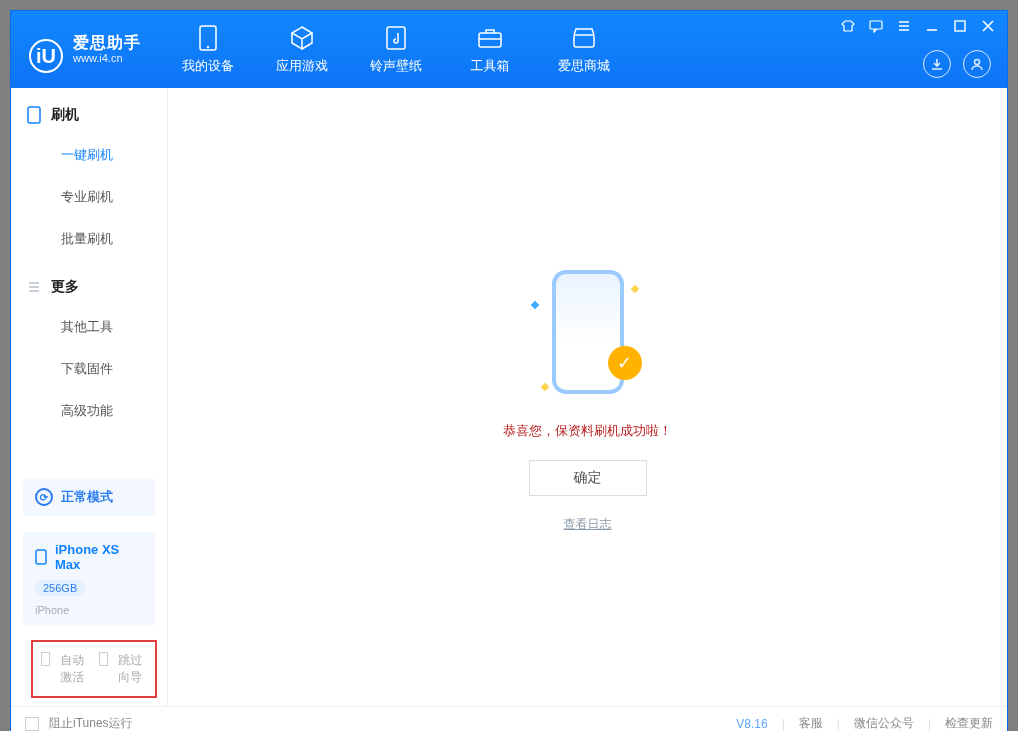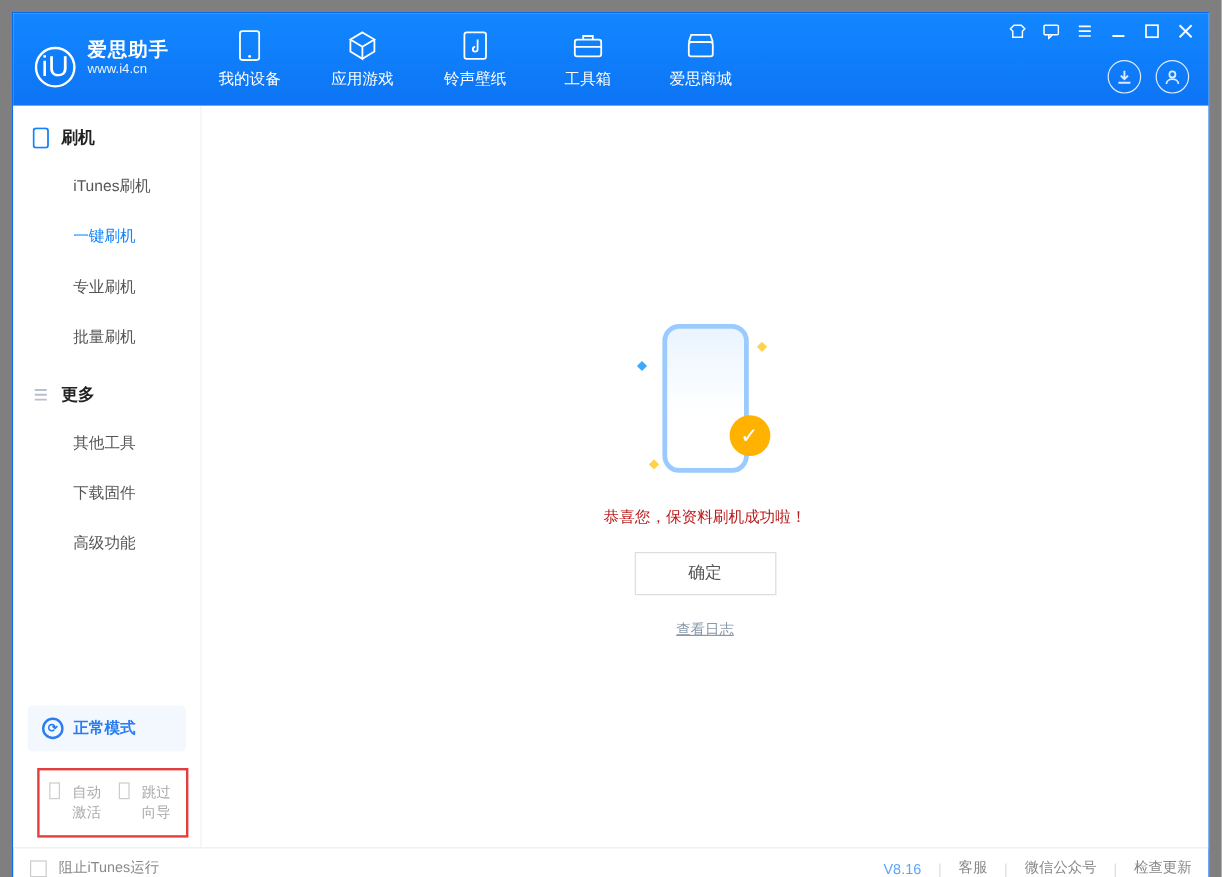--- a/index.html
+++ b/index.html
@@ -1,20 +1,20 @@
 <!DOCTYPE html>
 <html><head>
 <meta charset="utf-8">
 <style>
 * { box-sizing: border-box; margin: 0; padding: 0; }
 body { font-family: "Microsoft YaHei", Arial, sans-serif; background: #7f7f7f; display: flex; justify-content: center; align-items: flex-start; padding: 10px; }
 .window { width: 1018px; height: 731px; background: #fff; border: 1px solid #0a6af0; display: flex; flex-direction: column; position: relative; }
 .titlebar { height: 77px; background: linear-gradient(180deg,#1287ff 0%, #0d74f5 100%); display: flex; align-items: stretch; color: #fff; position: relative; }
 .logo-block { display: flex; align-items: center; padding: 0 20px 0 18px; gap: 10px; }
-.logo-circle { width: 34px; height: 34px; border: 2.5px solid #fff; border-radius: 50%; display: flex; align-items: center; justify-content: center; font-weight: normal; font-size: 24px; margin-top: 13px; }
+.logo-circle { width: 34px; height: 34px; border: 2.5px solid #fff; border-radius: 50%; display: flex; align-items: center; justify-content: center; font-weight: bold; font-size: 20px; margin-top: 13px; }
 .logo-text { display: flex; flex-direction: column; line-height: 1.15; }
 .logo-title { font-size: 16px; font-weight: 600; letter-spacing: 1px; }
 .logo-sub { font-size: 11px; opacity: .9; }
 .nav-tabs { display: flex; height: 100%; }
 .nav-tab { width: 94px; display: flex; flex-direction: column; justify-content: center; align-items: center; font-size: 13px; color: #fff; cursor: pointer; gap: 6px; position: relative; }
 .nav-tab.active { background: rgba(255,255,255,0.16); }
 .nav-icon { width: 26px; height: 26px; display: flex; align-items: center; justify-content: center; }
 .win-controls { position: absolute; top: 6px; right: 10px; display: flex; gap: 10px; font-size: 14px; }
 .win-controls span { width: 18px; height: 18px; display: flex; align-items: center; justify-content: center; cursor: pointer; }
 .right-icons { position: absolute; right: 16px; bottom: 10px; display: flex; gap: 12px; }
@@ -165,21 +165,20 @@
     <div class="sidebar">
 
       <div class="side-group-header">
         <span>
             <svg width="14" height="18" viewBox="0 0 14 18">
               <rect x="1" y="1" width="12" height="16" rx="2" fill="none" stroke="#1283ff" stroke-width="1.5"></rect>
             </svg>
           </span>
         <span>刷机</span>
       </div>
-      <div class="side-item">iTunes刷机</div>
       <div class="side-item active">一键刷机</div>
       <div class="side-item">专业刷机</div>
       <div class="side-item">批量刷机</div>
 
       <div class="side-group-header">
         <span>
             <svg width="14" height="14" viewBox="0 0 14 14">
               <path d="M2 3 H12 M2 7 H12 M2 11 H12" stroke="#b7c0cc" stroke-width="1.6"></path>
             </svg>
           </span>
@@ -191,20 +190,32 @@
 
       <div class="side-spacer"></div>
 
       <div class="mode-card">
         <div class="mode-row">
           <span class="mode-dot">⟳</span>
           <span>正常模式</span>
         </div>
       </div>
 
+      <div class="device-card">
+        <div class="device-name">
+          <span>
+              <svg width="12" height="16" viewBox="0 0 12 16">
+                <rect x="1" y="1" width="10" height="14" rx="2" fill="none" stroke="#1283ff" stroke-width="1.5"></rect>
+              </svg>
+            </span>
+          <span>iPhone XS Max</span>
+        </div>
+        <span class="cap-badge">256GB</span>
+        <span class="device-sub">iPhone</span>
+      </div>
 
       <div class="opts-row">
         <span class="chk"></span>
         <span>自动激活</span>
         <span class="chk"></span>
         <span>跳过向导</span>
       </div>
     </div>
 
     <div class="content">

